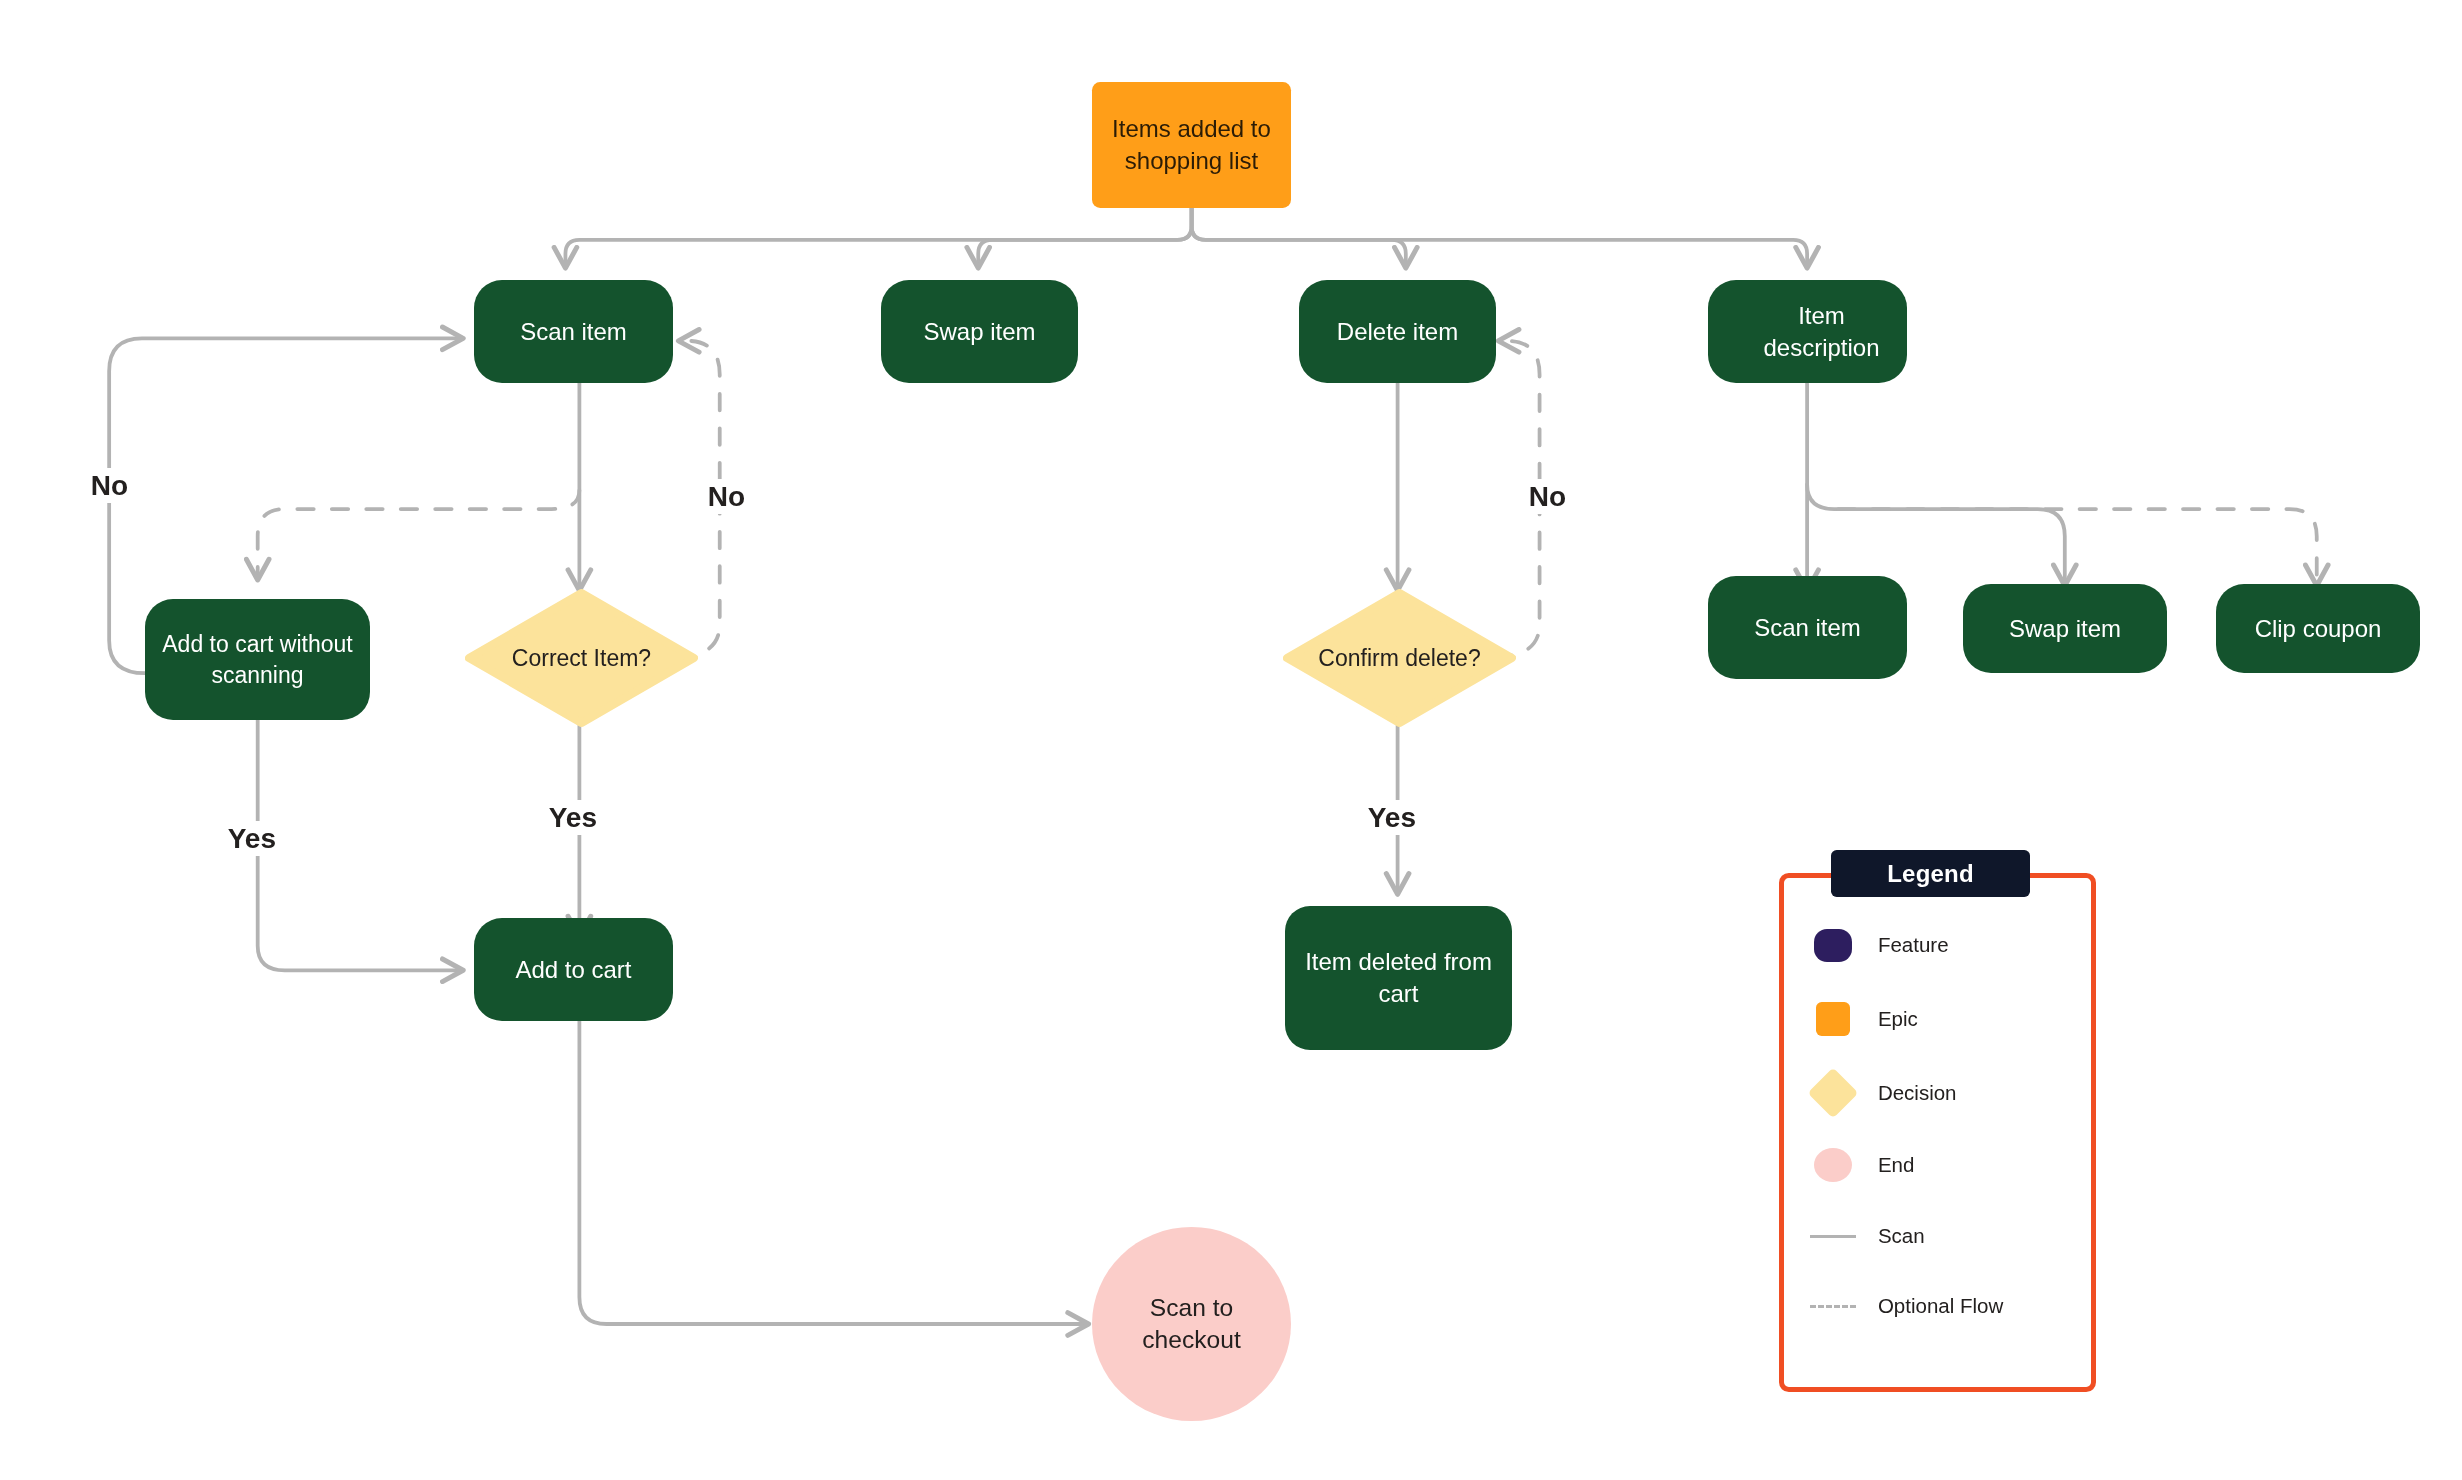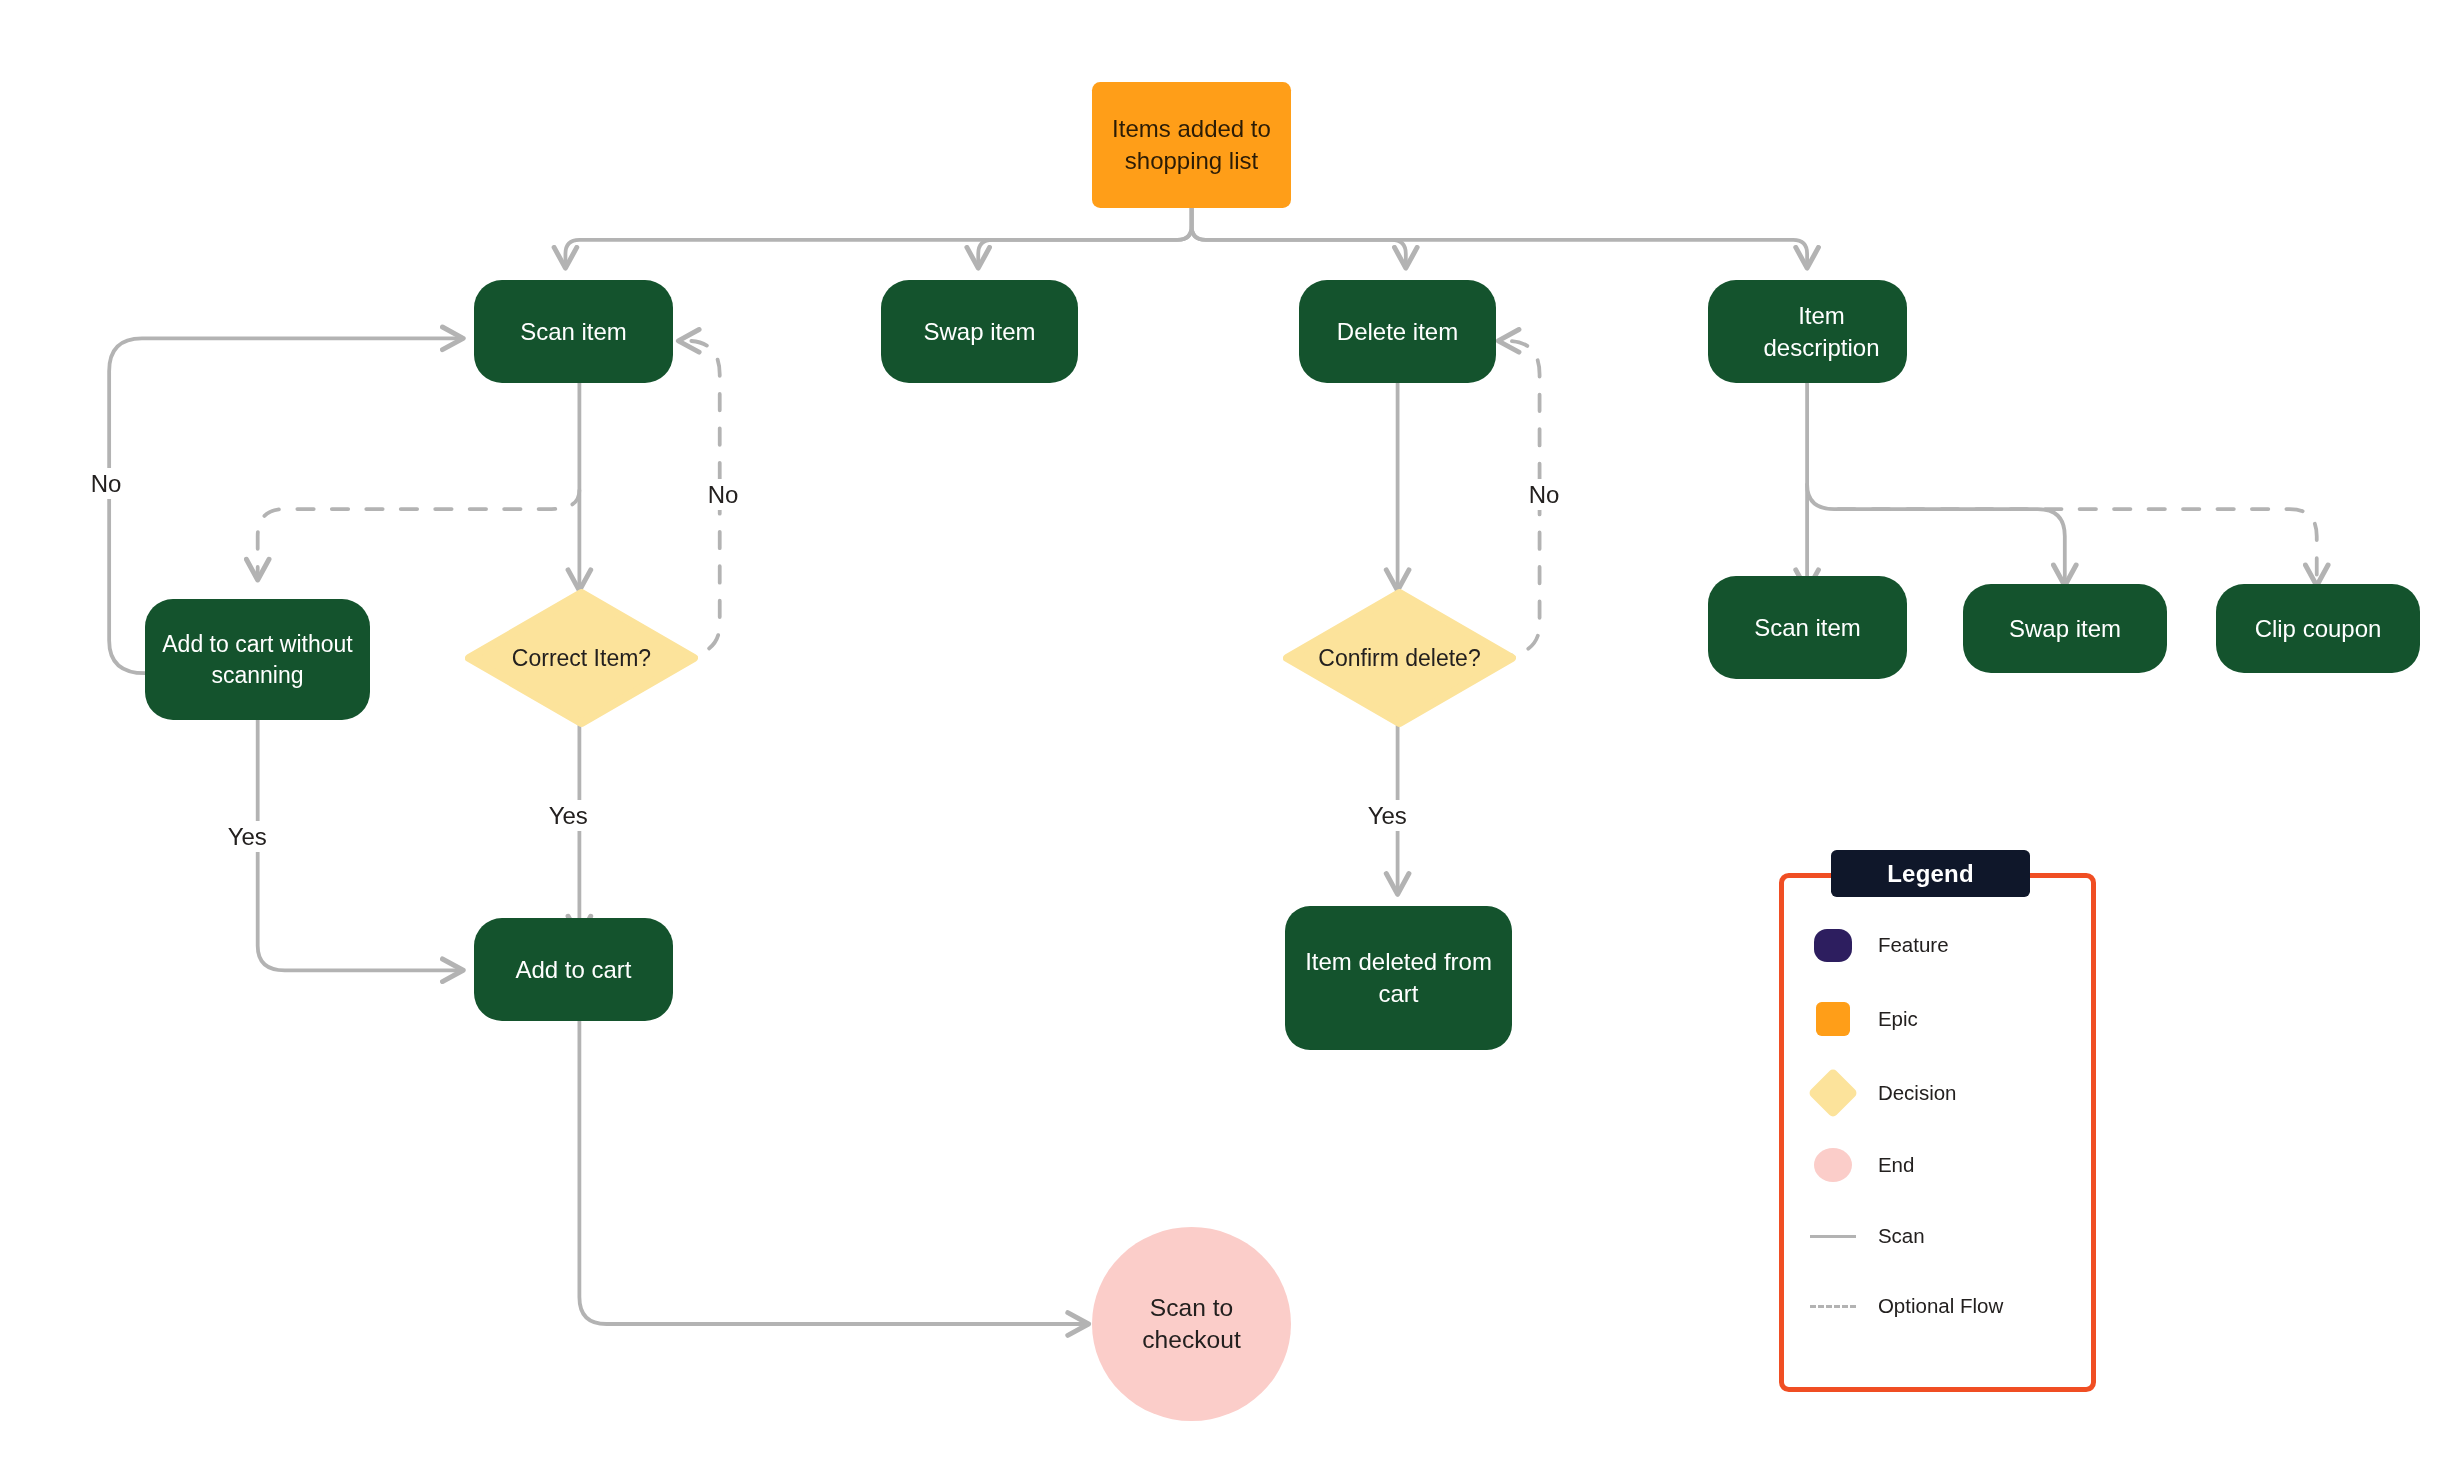--- a/index.html
+++ b/index.html
@@ -34,22 +34,22 @@
     font-size:24.6px;font-weight:400;
   }
   .n-decision{
     color:#23201f;font-size:23px;font-weight:400;background:transparent;
   }
   .diamond-shape{position:absolute;left:0;top:0;width:100%;height:100%;}
   .n-decision .txt{position:relative;z-index:2;}
 
   
   .elabel{
-    position:absolute;font-size:24px;color:#23201f;
-    white-space:nowrap;background:#ffffff;padding:1.6px 5.7px;
+    position:absolute;font-size:28px;color:#23201f;
+    white-space:nowrap;background:#ffffff;padding:1.6px 5.7px;font-weight:bold;
   }
 
   
   #legend{
     position:absolute;left:1779px;top:873px;width:317px;height:519px;
     border:5.7px solid #F04E23;border-radius:9.8px;background:#ffffff;box-sizing:border-box;
   }
   #legend-title{
     position:absolute;left:1831px;top:850px;width:199px;height:47px;
     background:#0f172a;color:#ffffff;border-radius:5.7px;

